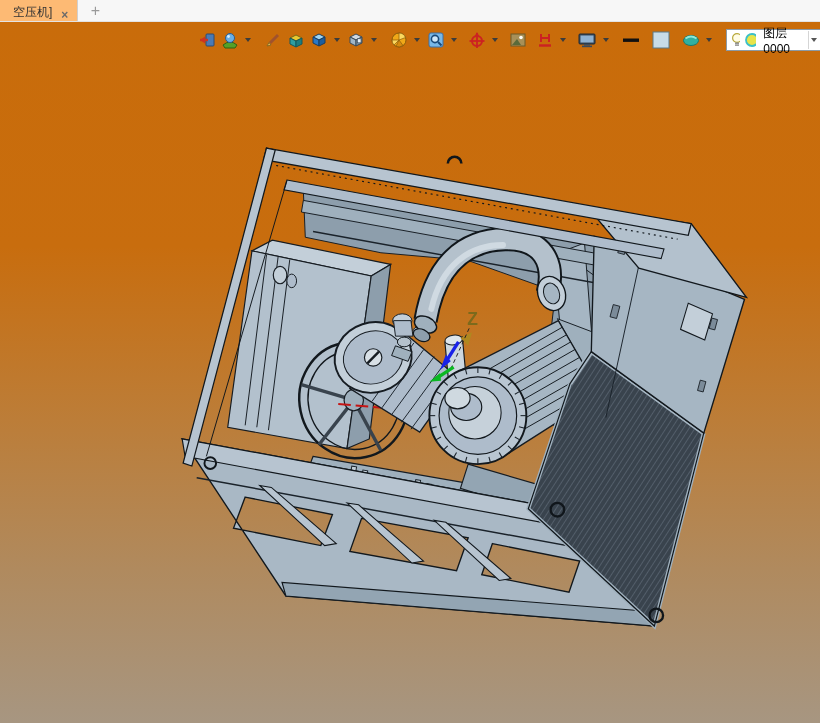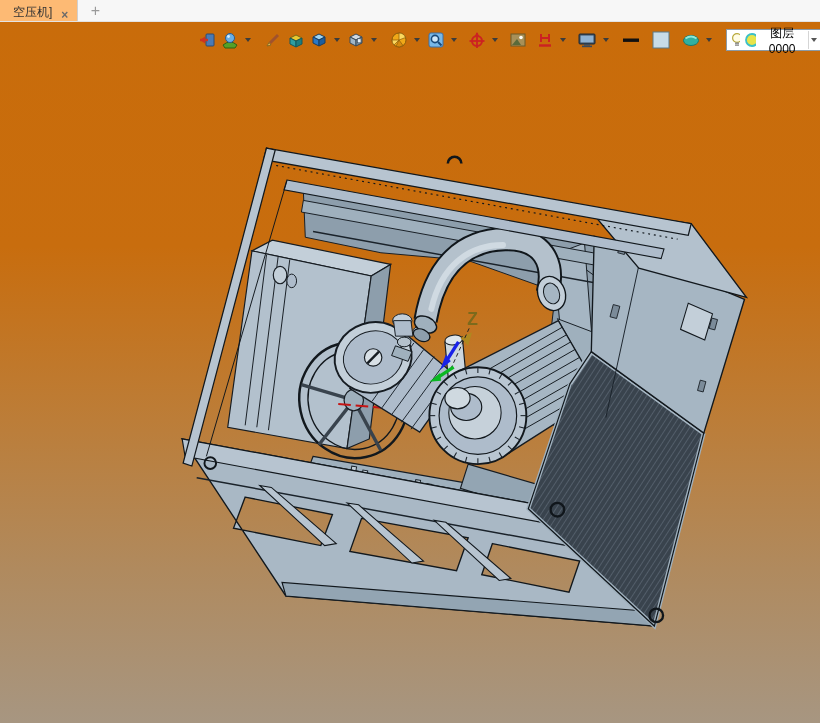--- a/index.html
+++ b/index.html
@@ -35,21 +35,21 @@
     position:absolute;top:5px;left:197px;height:26px;
     display:flex;align-items:center;gap:3px;
   }
   .tool{display:flex;align-items:center;height:22px;padding:1px;cursor:default;}
   .caret{
     width:0;height:0;border-left:3px solid transparent;border-right:3px solid transparent;
     border-top:4px solid #3c3c3c;margin:0 3px 0 2px;
   }
   .combo{
     margin-left:8px;display:flex;align-items:center;gap:4px;
-    background:#fff;border:1px solid #8b9aa6;height:20px;padding:0 1px 0 3px;text-align:center;
+    background:#fff;border:1px solid #8b9aa6;height:20px;padding:0 1px 0 3px;
   }
   .combo-label{font-size:12px;color:#000;padding:0 3px;}
   .combo-drop{
     display:flex;align-items:center;justify-content:center;width:13px;height:18px;
     border-left:1px solid #d5d5d5;
   }
   .combo-drop .caret{border-top-color:#555;margin:0;}
 </style>
 </head>
 <body>

